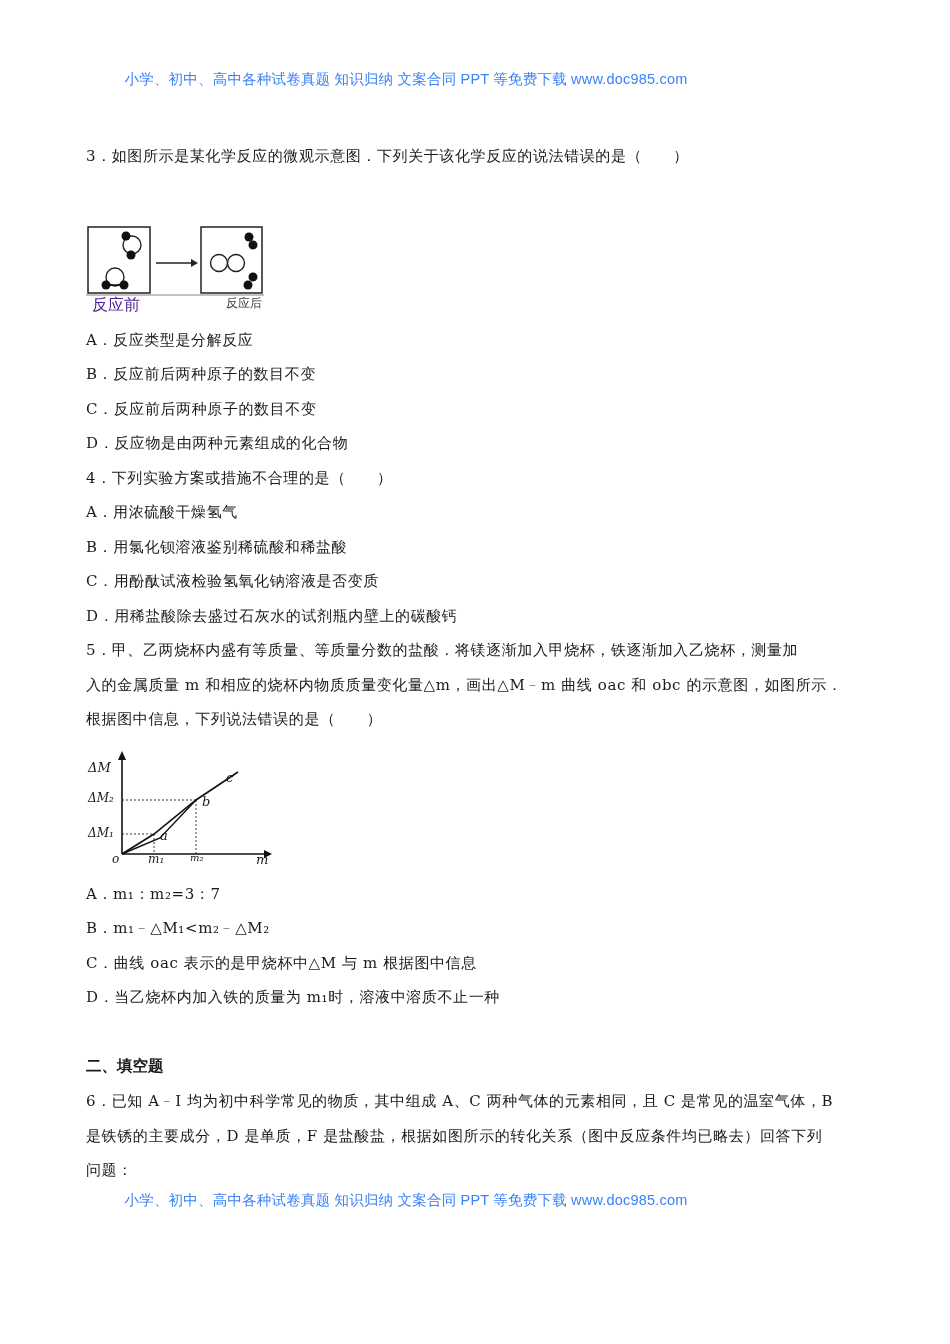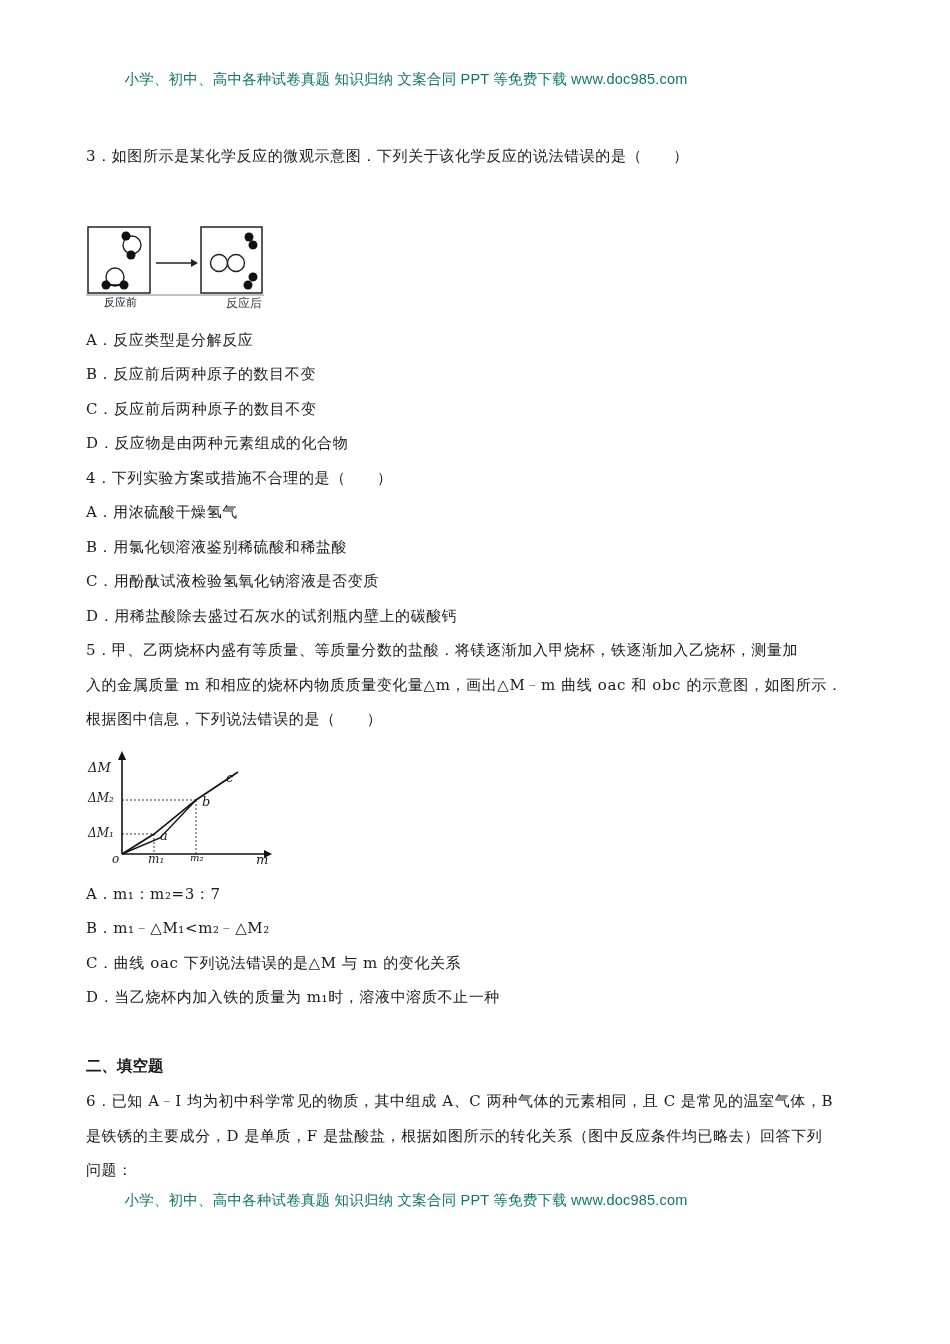--- a/index.html
+++ b/index.html
@@ -4,21 +4,21 @@
 <style>
   html, body { margin: 0; padding: 0; background: #ffffff; }
   body {
     width: 950px; height: 1344px; position: relative; overflow: hidden;
     font-family: "DejaVu Serif", "Liberation Serif", serif;
     color: #1a1a1a;
   }
   .header, .footer {
     position: absolute; left: 0; width: 812px; text-align: center;
     font-family: "Liberation Sans", "DejaVu Sans", sans-serif;
-    font-size: 14.5px; color: #0f766e; letter-spacing: 0.2px;
+    font-size: 14.5px; color: #3b82f6; letter-spacing: 0.2px;
   }
   .header { top: 70px; }
   .footer { top: 1191px; }
   .line {
     position: absolute; left: 86px; font-size: 15px; line-height: 20px;
     white-space: nowrap; letter-spacing: 0.6px;
   }
   .section-title {
     position: absolute; left: 86px; font-size: 15.5px; font-weight: bold;
     font-family: Liberation Serif, serif;
@@ -51,21 +51,21 @@
 
     <rect x="115" y="2" width="61" height="66" fill="#fff" stroke="#222" stroke-width="1.5"></rect>
     <circle cx="133" cy="38" r="8.5" fill="#fff" stroke="#222" stroke-width="1.4"></circle>
     <circle cx="150" cy="38" r="8.5" fill="#fff" stroke="#222" stroke-width="1.4"></circle>
     <circle cx="163" cy="12" r="4.5" fill="#111"></circle>
     <circle cx="167" cy="20" r="4.5" fill="#111"></circle>
     <circle cx="167" cy="52" r="4.5" fill="#111"></circle>
     <circle cx="162" cy="60" r="4.5" fill="#111"></circle>
     <line x1="0" y1="70" x2="178" y2="70" stroke="#666" stroke-width="0.8"></line>
   </svg>
-  <span style="position:absolute; left:18px; top:70px; font-size:11px; color:#0f172a;">反应前</span>
+  <span style="position:absolute; left:6px; top:70px; font-size:16px; color:#4c1d95;">反应前</span>
   <span style="position:absolute; left:140px; top:70px; font-size:12px; color:#404040;">反应后</span>
 </div>
 
 <div class="line" style="top:330px;">A．反应类型是分解反应</div>
 <div class="line" style="top:364px;">B．反应前后两种原子的数目不变</div>
 <div class="line" style="top:399px;">C．反应前后两种原子的数目不变</div>
 <div class="line" style="top:433px;">D．反应物是由两种元素组成的化合物</div>
 
 <div class="line" style="top:468px;">4．下列实验方案或措施不合理的是（　　）</div>
 <div class="line" style="top:502px;">A．用浓硫酸干燥氢气</div>
@@ -101,21 +101,21 @@
   <span style="position:absolute; left:62px; top:104px; font-size:12px; font-style:italic;">m₁</span>
   <span style="position:absolute; left:104px; top:104px; font-size:10px; font-style:italic;">m₂</span>
   <span style="position:absolute; left:170px; top:104px; font-size:13px; font-style:italic;">m</span>
   <span style="position:absolute; left:74px; top:80px; font-size:13px; font-style:italic;">a</span>
   <span style="position:absolute; left:116px; top:46px; font-size:13px; font-style:italic;">b</span>
   <span style="position:absolute; left:140px; top:22px; font-size:13px; font-style:italic;">c</span>
 </div>
 
 <div class="line" style="top:884px;">A．m₁：m₂=3：7</div>
 <div class="line" style="top:918px;">B．m₁﹣△M₁&lt;m₂﹣△M₂</div>
-<div class="line" style="top:953px;">C．曲线 oac 下列说法错误的是△M 与 m 的变化关系</div>
+<div class="line" style="top:953px;">C．曲线 oac 表示的是甲烧杯中△M 与 m 根据图中信息</div>
 <div class="line" style="top:987px;">D．当乙烧杯内加入铁的质量为 m₁时，溶液中溶质不止一种</div>
 
 <div class="section-title" style="top:1056px;">二、填空题</div>
 
 <div class="line" style="top:1091px;">6．已知 A﹣I 均为初中科学常见的物质，其中组成 A、C 两种气体的元素相同，且 C 是常见的温室气体，B</div>
 <div class="line" style="top:1126px;">是铁锈的主要成分，D 是单质，F 是盐酸盐，根据如图所示的转化关系（图中反应条件均已略去）回答下列</div>
 <div class="line" style="top:1160px;">问题：</div>
 
 <div class="footer">小学、初中、高中各种试卷真题 知识归纳 文案合同 PPT 等免费下载  www.doc985.com</div>
 

